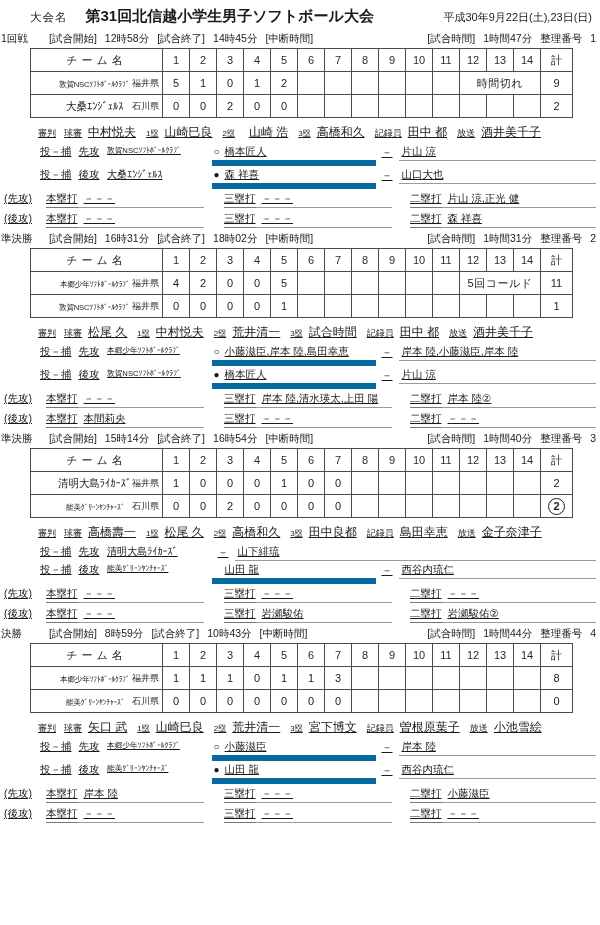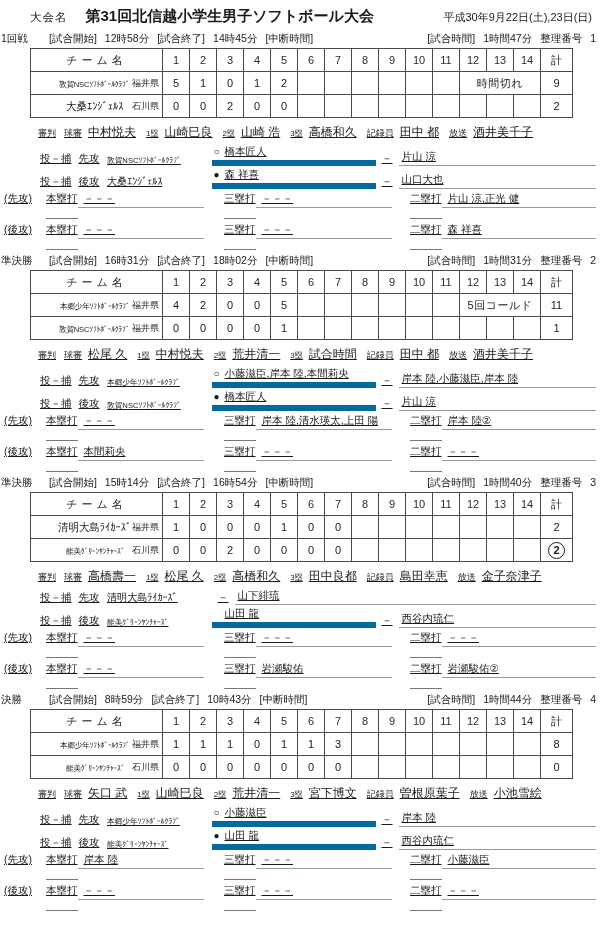--- a/index.html
+++ b/index.html
@@ -108,21 +108,21 @@
     display: flex; align-items: baseline;
     white-space: nowrap;
     font-size: 10.5px;
     padding: 2px 0 3px 38px;
   }
   .row-officials .lab { font-size: 9px; }
   .row-officials .lab-sm { font-size: 8px; }
   .row-officials .nm { font-size: 12px; }
 
   .row-battery {
-    display: flex; align-items: flex-end;
+    display: flex; align-items: flex-start;
     white-space: nowrap;
     font-size: 11px;
     padding: 1px 0 1px 40px;
   }
   .bt-lab { font-size: 10.5px; }
   .bt-order { margin-left: 7px; font-size: 10.5px; }
   .bt-team {
     margin-left: 7px;
     font-size: 8px;
     display: inline-block;
@@ -153,21 +153,21 @@
   .row-hits {
     display: flex; align-items: baseline;
     white-space: nowrap;
     font-size: 10.5px;
     padding: 2px 0 2px 4px;
   }
   .hits-side { width: 42px; font-size: 10.5px; }
   .hits-grp { display: flex; align-items: baseline; }
   .hits-lab {
     border-bottom: 1px solid #777;
-    font-size: 10.5px; padding-bottom: 12px;
+    font-size: 10.5px; padding-bottom: 1px;
   }
   .hits-val {
     border-bottom: 1px solid #9a9a9a;
     padding: 0 2px 1px 6px;
     font-size: 10.5px;
     display: inline-block;
   }
   .g1 .hits-val { width: 118px; }
   .g2 .hits-val { width: 128px; }
   .g3 .hits-val { flex: 1 1 auto; }
@@ -277,21 +277,21 @@
         </table>
         <div class="details">
           <div class="row-officials">
             <span class="lab">審判</span>
             <span style="width:8px"></span>
             <span class="lab">球審</span>
             <span class="nm" style="margin:0 10px 0 6px">中村悦夫</span>
             <span class="lab-sm">1塁</span>
             <span class="nm" style="margin:0 10px 0 6px">山崎巳良</span>
             <span class="lab-sm">2塁</span>
-            <span class="nm" style="margin:0 10px 0 6px">山崎 浩</span>
+            <span class="nm" style="margin:0 10px 0 14px">山崎 浩</span>
             <span class="lab-sm">3塁</span>
             <span class="nm" style="margin:0 10px 0 6px">高橋和久</span>
             <span class="lab">記録員</span>
             <span class="nm" style="margin:0 10px 0 6px">田中 都</span>
             <span class="lab">放送</span>
             <span class="nm" style="margin:0 10px 0 6px">酒井美千子</span>
           </div>
           <div class="row-battery">
             <span class="bt-lab">投－捕</span>
             <span class="bt-order">先攻</span>
@@ -445,21 +445,21 @@
             <span class="nm" style="margin:0 10px 0 6px">試合時間</span>
             <span class="lab">記録員</span>
             <span class="nm" style="margin:0 10px 0 6px">田中 都</span>
             <span class="lab">放送</span>
             <span class="nm" style="margin:0 10px 0 6px">酒井美千子</span>
           </div>
           <div class="row-battery">
             <span class="bt-lab">投－捕</span>
             <span class="bt-order">先攻</span>
             <span class="bt-team">本郷少年ｿﾌﾄﾎﾞｰﾙｸﾗﾌﾞ</span>
-            <span class="bt-pitch"><span class="mark mark-o"></span><span>小藤滋臣,岸本 陸,本間莉央</span></span>
+            <span class="bt-pitch"><span class="mark mark-o"></span><span>小藤滋臣,岸本 陸,島田幸恵</span></span>
             <span class="bt-dash">－</span>
             <span class="bt-catch"><span>岸本 陸,小藤滋臣,岸本 陸</span></span>
           </div>
           <div class="row-battery">
             <span class="bt-lab">投－捕</span>
             <span class="bt-order">後攻</span>
             <span class="bt-team">敦賀NSCｿﾌﾄﾎﾞｰﾙｸﾗﾌﾞ</span>
             <span class="bt-pitch"><span class="mark mark-x"></span><span>橋本匠人</span></span>
             <span class="bt-dash">－</span>
             <span class="bt-catch"><span>片山 涼</span></span>

